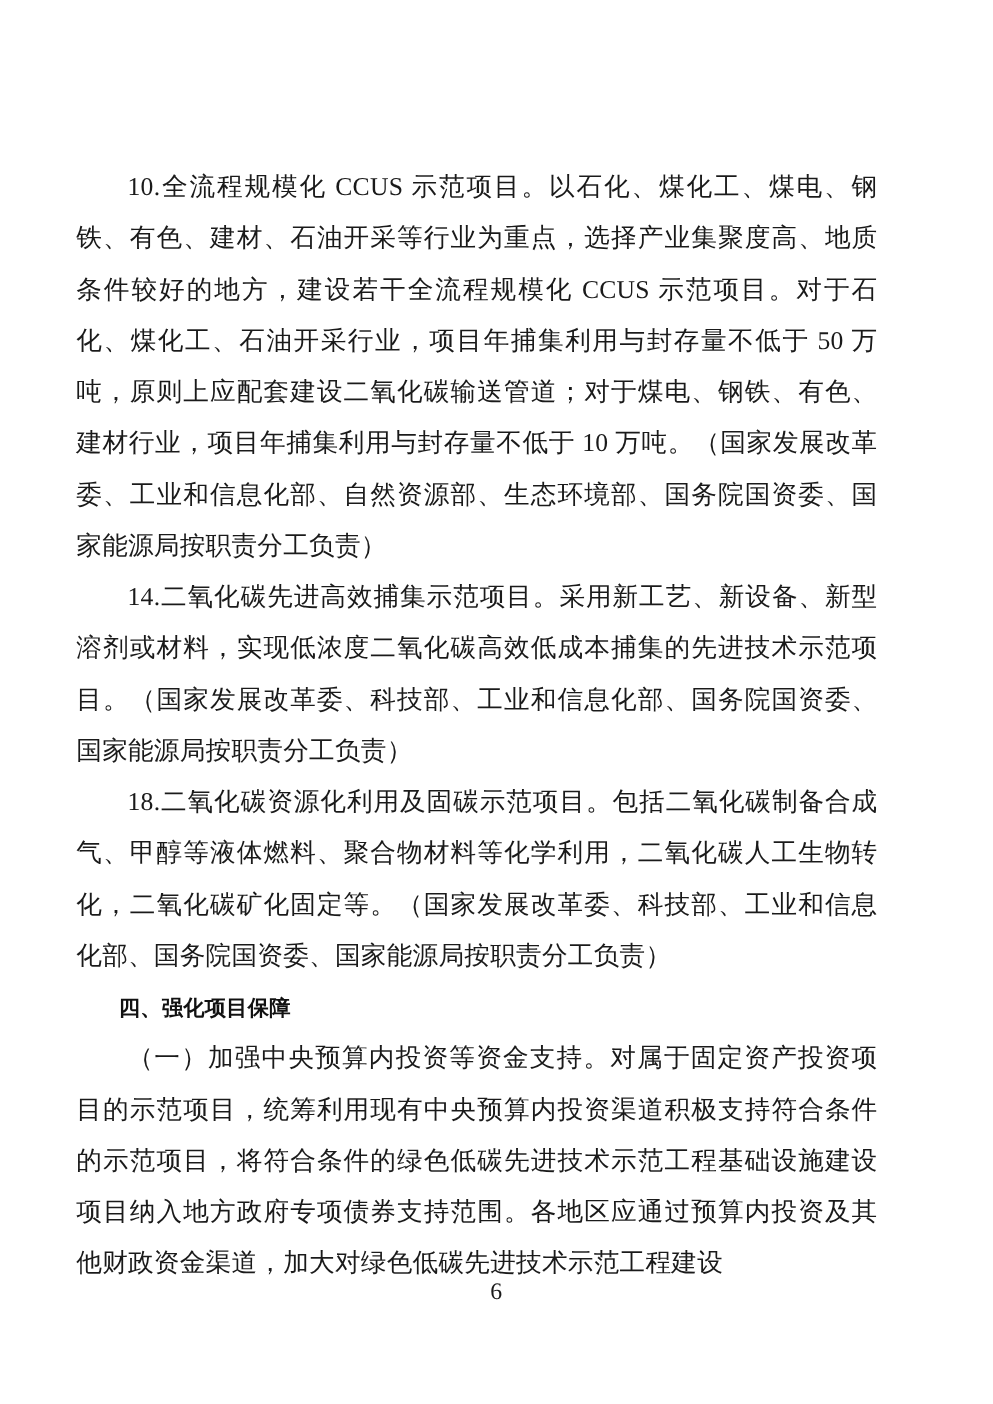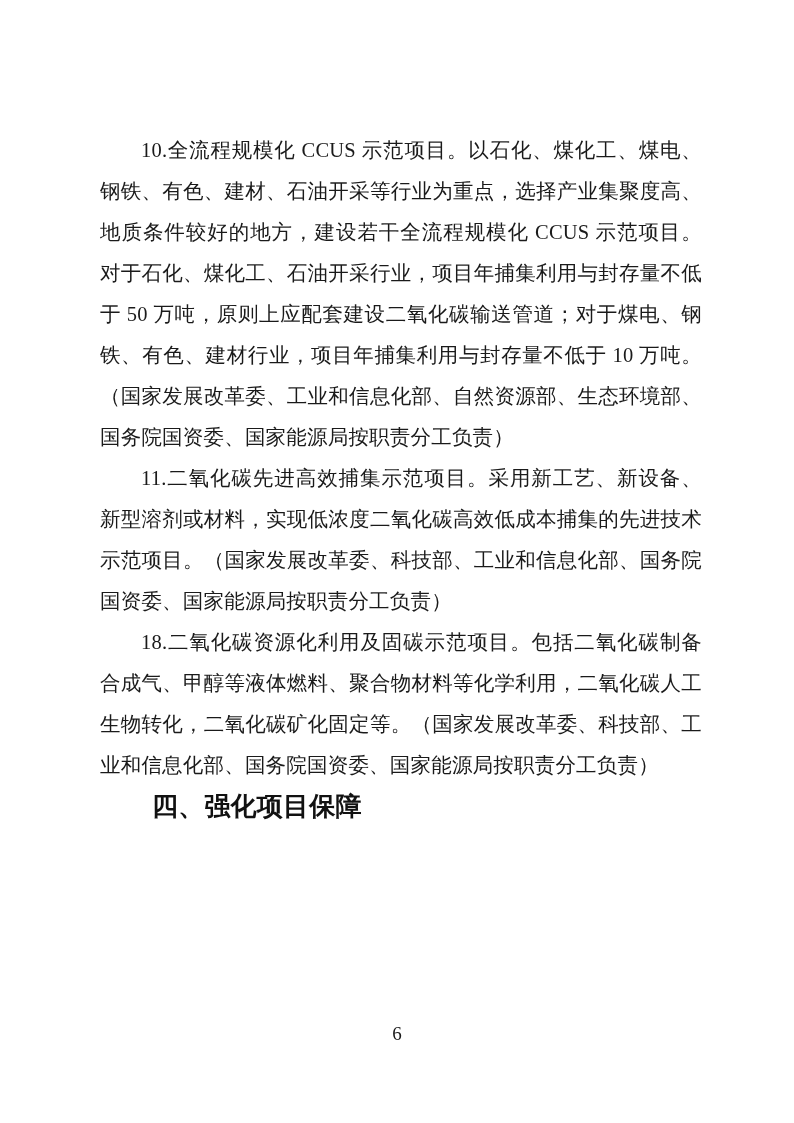--- a/index.html
+++ b/index.html
@@ -6,59 +6,60 @@
     margin: 0;
     padding: 0;
     background: #ffffff;
   }
   .page {
     position: relative;
     width: 794px;
     height: 1123px;
     background: #ffffff;
     box-sizing: border-box;
-    padding: 130px 92px 60px 100px;
+    padding: 130px 92px 60px 61px;
     font-family: "Liberation Serif", "DejaVu Serif", serif;
     overflow: hidden;
   }
   .body-text {
     font-size: 20.5px;
     line-height: 41px;
     color: #1a1a1a;
     text-align: justify;
     text-justify: inter-ideograph;
     letter-spacing: 0.2px;
   }
   p.para {
     margin: 0 0 0 0;
     text-indent: 2em;
   }
   p.heading {
     margin: 0;
     text-indent: 2em;
     font-weight: bold;
-    font-size: 26px;
+    font-size: 17px;
     line-height: 41px;
     color: #111111;
   }
   .page-number {
     position: absolute;
     left: 0;
     right: 0;
     bottom: 78px;
     text-align: center;
     font-size: 19px;
     color: #1a1a1a;
     font-family: "Liberation Serif", "DejaVu Serif", serif;
   }
 </style>
 </head>
 <body>
 
 <div class="page">
   <div class="body-text">
     <p class="para">10.全流程规模化 CCUS 示范项目。以石化、煤化工、煤电、钢铁、有色、建材、石油开采等行业为重点，选择产业集聚度高、地质条件较好的地方，建设若干全流程规模化 CCUS 示范项目。对于石化、煤化工、石油开采行业，项目年捕集利用与封存量不低于 50 万吨，原则上应配套建设二氧化碳输送管道；对于煤电、钢铁、有色、建材行业，项目年捕集利用与封存量不低于 10 万吨。（国家发展改革委、工业和信息化部、自然资源部、生态环境部、国务院国资委、国家能源局按职责分工负责）</p>
-    <p class="para">11.二氧化碳先进高效捕集示范项目。采用新工艺、新设备、新型溶剂或材料，实现低浓度二氧化碳高效低成本捕集的先进技术示范项目。（国家发展改革委、科技部、工业和信息化部、国务院国资委、国家能源局按职责分工负责）</p>
+    <p class="para">14.二氧化碳先进高效捕集示范项目。采用新工艺、新设备、新型溶剂或材料，实现低浓度二氧化碳高效低成本捕集的先进技术示范项目。（国家发展改革委、科技部、工业和信息化部、国务院国资委、国家能源局按职责分工负责）</p>
     <p class="para">18.二氧化碳资源化利用及固碳示范项目。包括二氧化碳制备合成气、甲醇等液体燃料、聚合物材料等化学利用，二氧化碳人工生物转化，二氧化碳矿化固定等。（国家发展改革委、科技部、工业和信息化部、国务院国资委、国家能源局按职责分工负责）</p>
     <p class="heading">四、强化项目保障</p>
+    <p class="para">（一）加强中央预算内投资等资金支持。对属于固定资产投资项目的示范项目，统筹利用现有中央预算内投资渠道积极支持符合条件的示范项目，将符合条件的绿色低碳先进技术示范工程基础设施建设项目纳入地方政府专项债券支持范围。各地区应通过预算内投资及其他财政资金渠道，加大对绿色低碳先进技术示范工程建设</p>
   </div>
   <div class="page-number">6</div>
 </div>
 
 </body></html>

